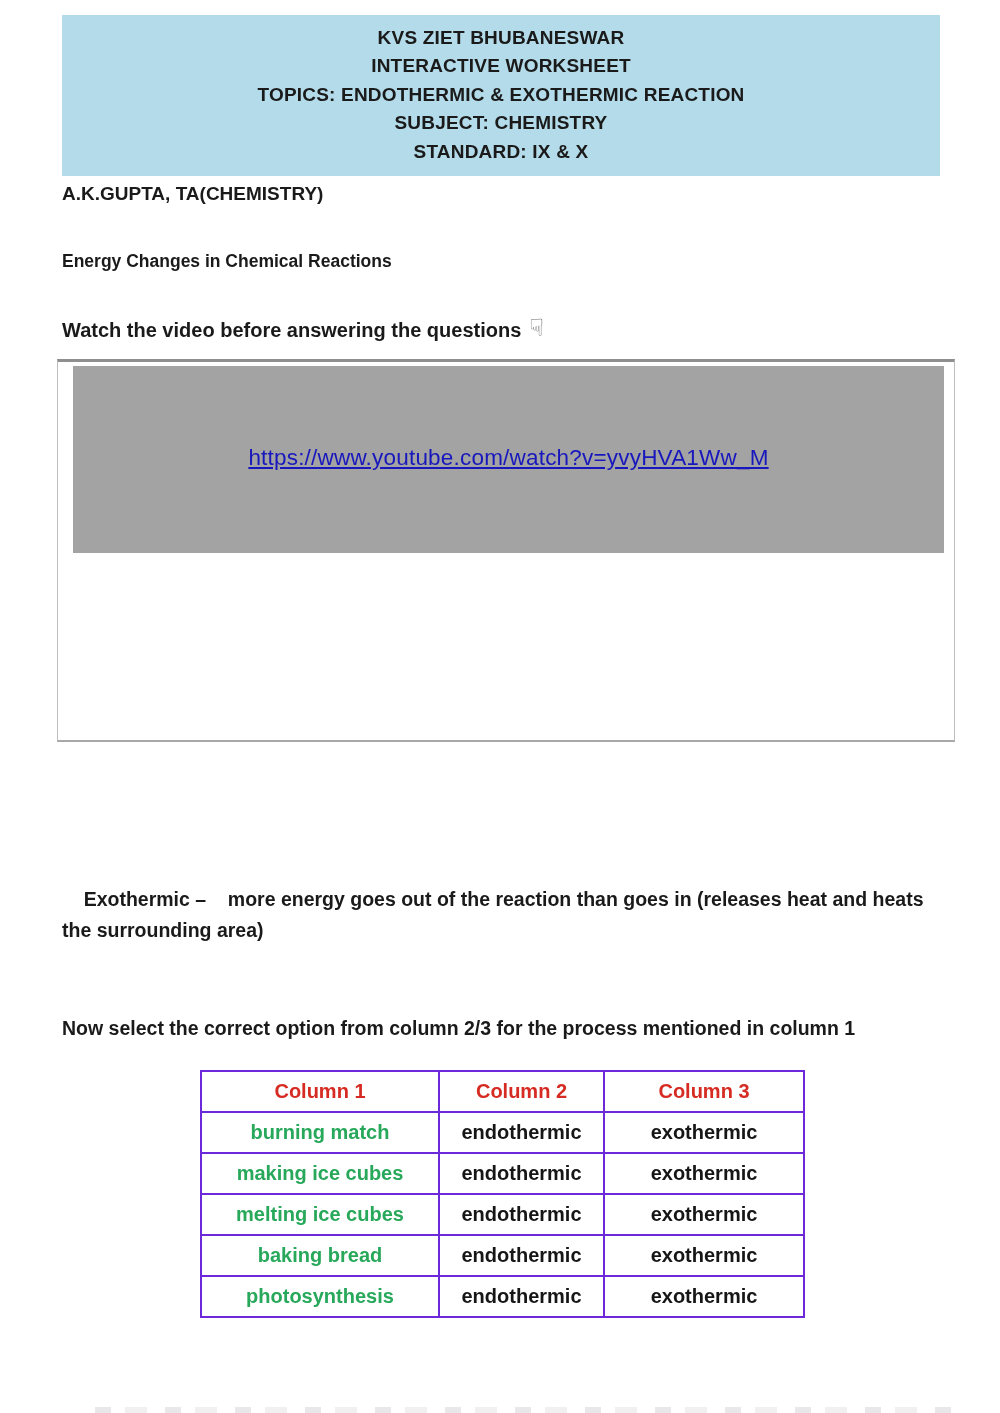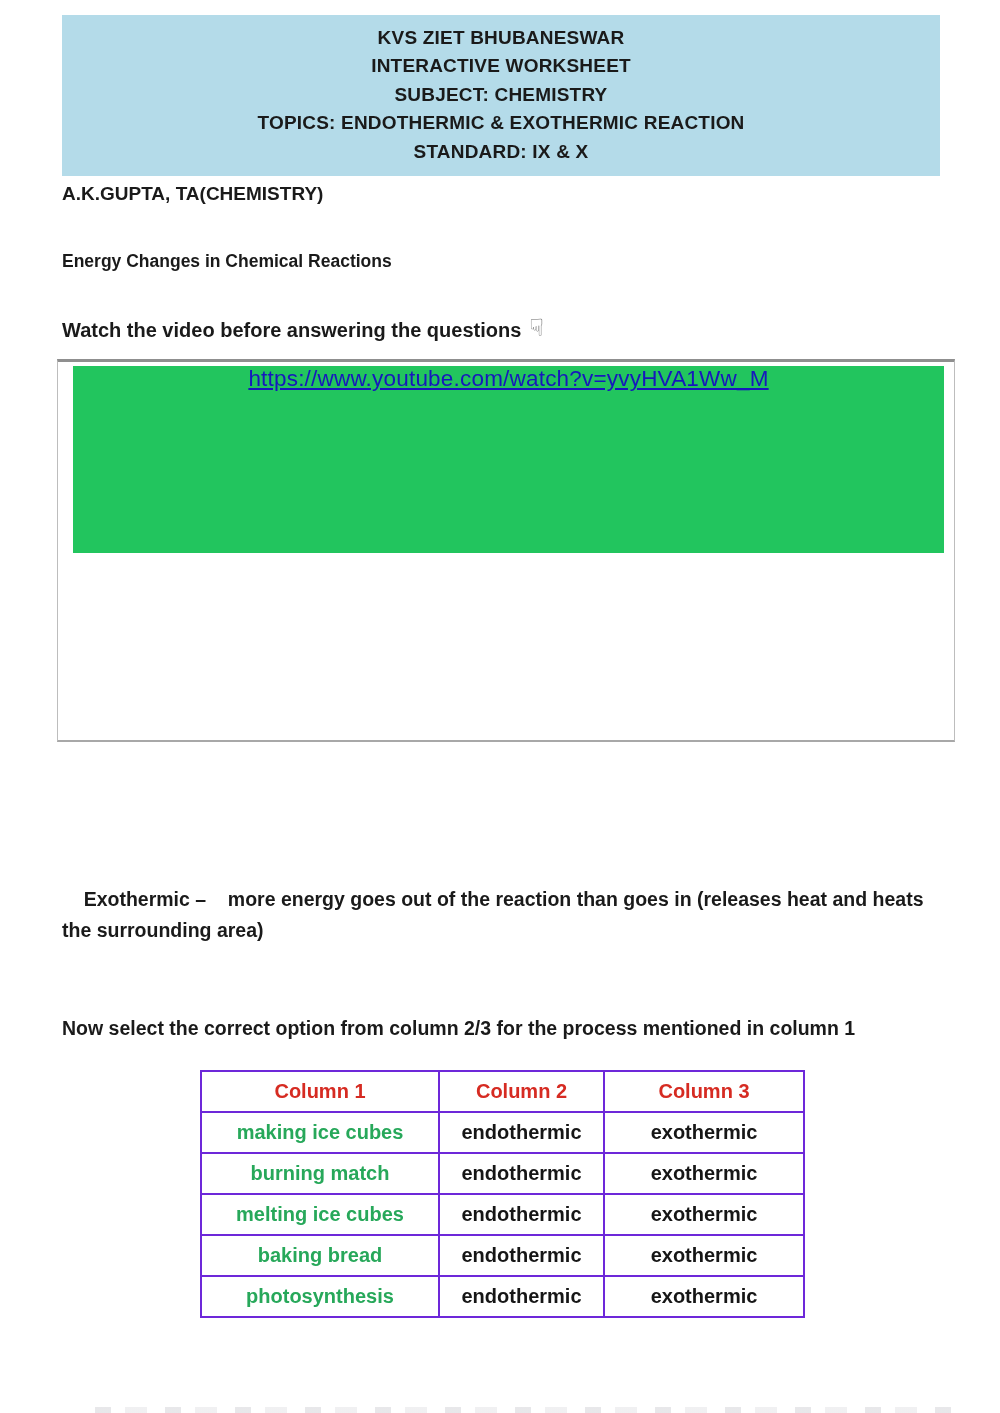--- a/index.html
+++ b/index.html
@@ -63,23 +63,23 @@
     height: 383px;
     border-top: 3px solid #8f8f8f;
     border-left: 1px solid #bdbdbd;
     border-right: 1px solid #bdbdbd;
     border-bottom: 2px solid #a8a8a8;
     background: #ffffff;
   }
   .video-inner {
     margin: 4px 10px 0 15px;
     height: 187px;
-    background: #22c55e;
+    background: #a3a3a3;
     display: flex;
-    align-items: flex-start;
+    align-items: center;
     justify-content: center;
     padding-bottom: 4px;
   }
   .video-link {
     font-size: 22.5px;
     color: #1717bd;
     text-decoration: underline;
     letter-spacing: 0.2px;
   }
 
@@ -142,22 +142,22 @@
   }
 </style>
 </head>
 <body>
 
 <div class="page">
 
   <div class="banner">
     <div class="banner-line">KVS ZIET BHUBANESWAR</div>
     <div class="banner-line">INTERACTIVE WORKSHEET</div>
+    <div class="banner-line">TOPICS: ENDOTHERMIC &amp; EXOTHERMIC REACTION</div>
     <div class="banner-line">SUBJECT: CHEMISTRY</div>
-    <div class="banner-line">TOPICS: ENDOTHERMIC &amp; EXOTHERMIC REACTION</div>
     <div class="banner-line">STANDARD: IX &amp; X</div>
   </div>
 
   <div class="author">A.K.GUPTA, TA(CHEMISTRY)</div>
 
   <div class="section-title">Energy Changes in Chemical Reactions</div>
 
   <div class="video-prompt">
     <span>Watch the video before answering the questions</span>
     <span class="hand-icon">☟</span>
@@ -184,26 +184,26 @@
     </colgroup>
     <thead>
       <tr>
         <th>Column 1</th>
         <th>Column 2</th>
         <th>Column 3</th>
       </tr>
     </thead>
     <tbody>
       <tr class="row-std">
+        <td class="process">burning match</td>
+        <td class="option">endothermic</td>
+        <td class="option">exothermic</td>
+      </tr>
+      <tr class="row-std">
         <td class="process">making ice cubes</td>
-        <td class="option">endothermic</td>
-        <td class="option">exothermic</td>
-      </tr>
-      <tr class="row-std">
-        <td class="process">burning match</td>
         <td class="option">endothermic</td>
         <td class="option">exothermic</td>
       </tr>
       <tr class="row-std">
         <td class="process">melting ice cubes</td>
         <td class="option">endothermic</td>
         <td class="option">exothermic</td>
       </tr>
       <tr class="row-std">
         <td class="process">baking bread</td>

